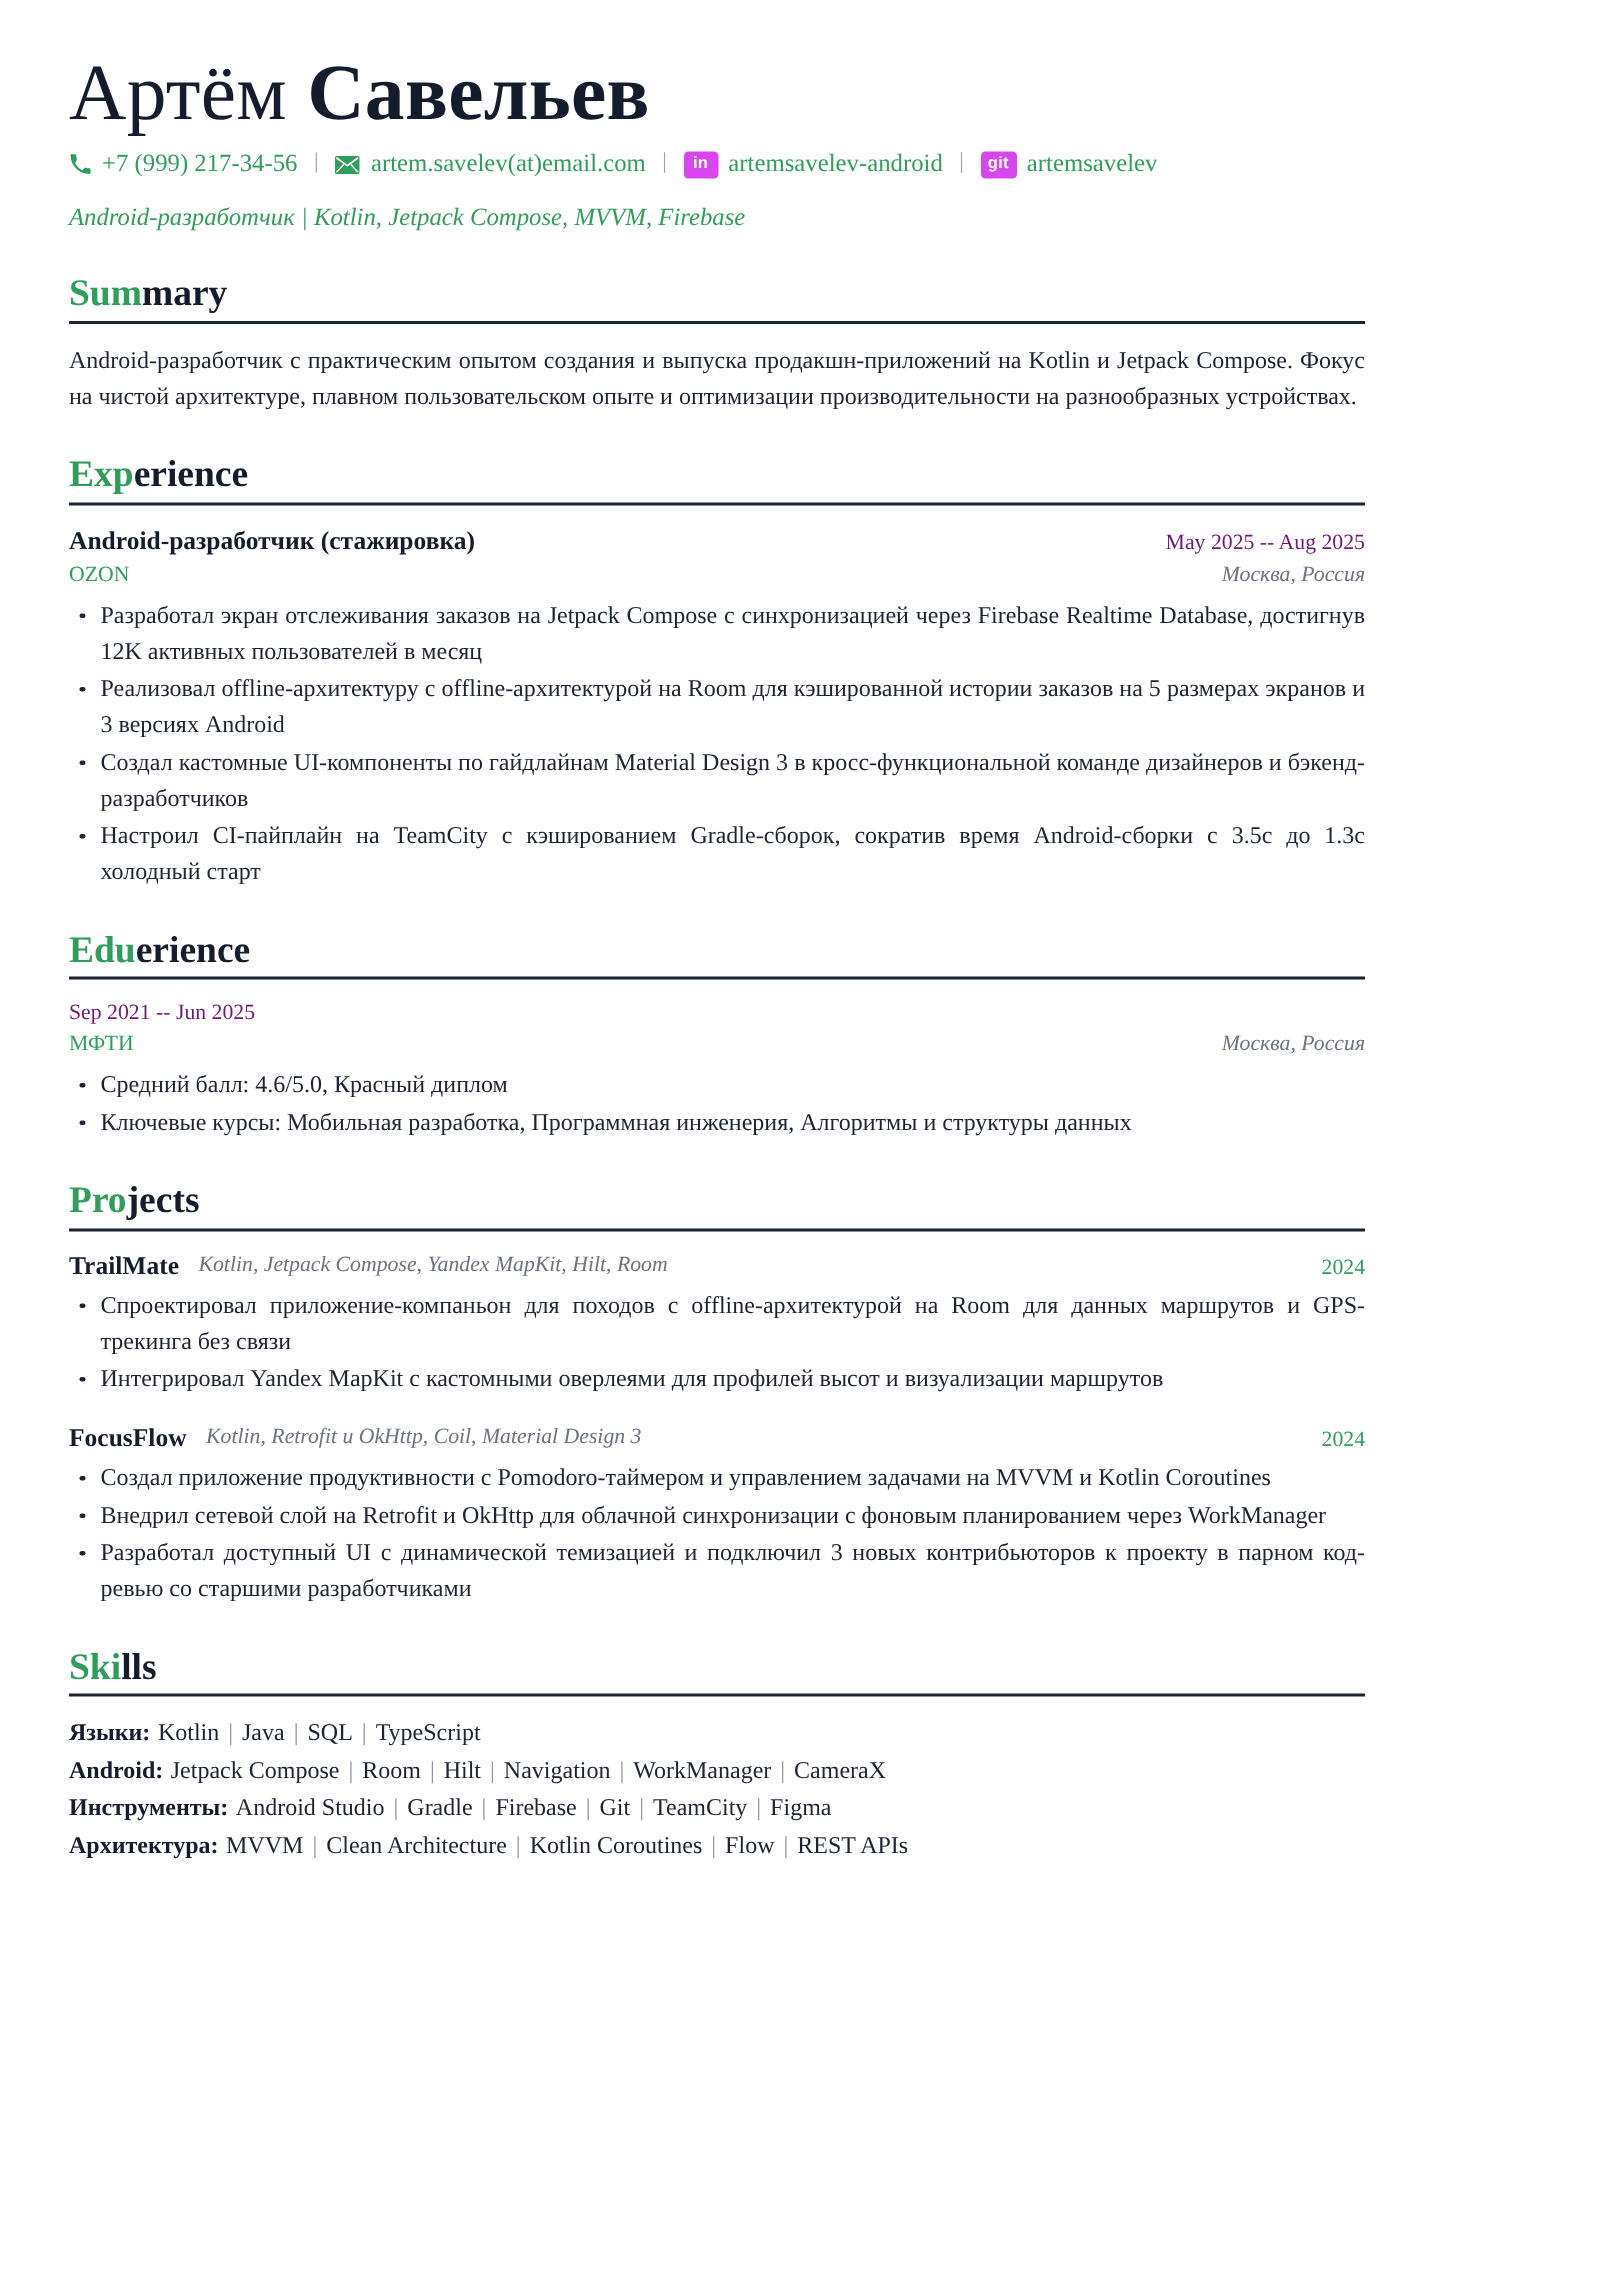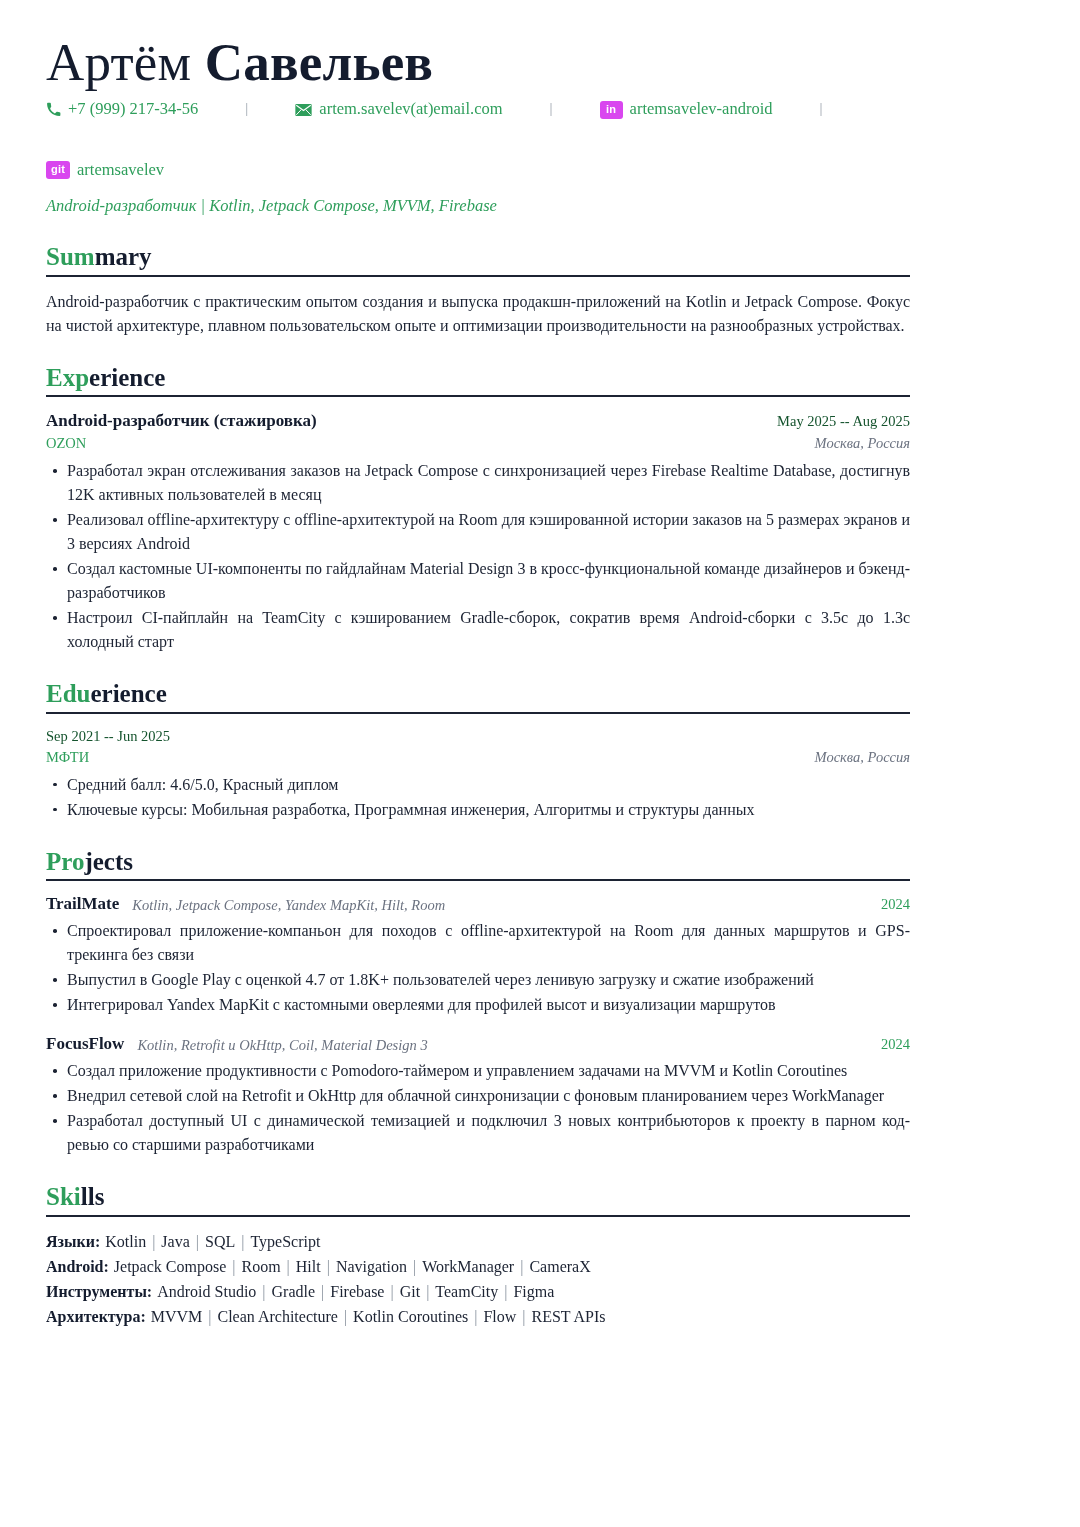--- a/index.html
+++ b/index.html
@@ -34,21 +34,20 @@
   .name .last  { font-weight: 700; }
 
   .contact-line {
     display: flex;
     flex-wrap: wrap;
     align-items: flex-start;
     font-size: 16.5px;
     color: #2e9e5b;
     margin: 4px 0 0 0;
     line-height: 1.5;
-    gap: 36px;
   }
   .contact-item {
     display: inline-flex;
     align-items: center;
     gap: 7px;
     white-space: nowrap;
   }
   .contact-sep {
     color: #9aa3ad;
     padding: 0 11px;
@@ -111,21 +110,21 @@
     gap: 0;
   }
   .entry-title {
     font-size: 17px;
     font-weight: 700;
     color: #141c2e;
     line-height: 1.35;
   }
   .entry-date {
     font-size: 14.5px;
-    color: #14532d;
+    color: #701a75;
     white-space: nowrap;
     line-height: 1.35;
   }
   .entry-org {
     font-size: 14.5px;
     color: #2e9e5b;
     line-height: 1.45;
   }
   .entry-loc {
     font-size: 14.5px;
@@ -172,21 +171,21 @@
 
   
   .proj-head {
     display: flex;
     justify-content: space-between;
     align-items: baseline;
     gap: 18px;
   }
   .proj-left {
     display: flex;
-    align-items: flex-end;
+    align-items: center;
     gap: 13px;
     flex-wrap: wrap;
   }
   .proj-name {
     font-size: 17px;
     font-weight: 700;
     color: #141c2e;
   }
   .proj-stack {
     font-size: 14.5px;
@@ -325,21 +324,20 @@
         <div class="project">
           <div class="proj-head">
             <div class="proj-left">
               <span class="proj-name">TrailMate</span>
               <span class="proj-stack">Kotlin, Jetpack Compose, Yandex MapKit, Hilt, Room</span>
             </div>
             <span class="proj-year">2024</span>
           </div>
           <ul class="bullets">
             <li>Спроектировал приложение-компаньон для походов с offline-архитектурой на Room для данных маршрутов и GPS-трекинга без связи</li>
-            <li>Выпустил в Google Play с оценкой 4.7 от 1.8K+ пользователей через ленивую загрузку и сжатие изображений</li>
             <li>Интегрировал Yandex MapKit с кастомными оверлеями для профилей высот и визуализации маршрутов</li>
           </ul>
         </div>
         <div class="project">
           <div class="proj-head">
             <div class="proj-left">
               <span class="proj-name">FocusFlow</span>
               <span class="proj-stack">Kotlin, Retrofit и OkHttp, Coil, Material Design 3</span>
             </div>
             <span class="proj-year">2024</span>

